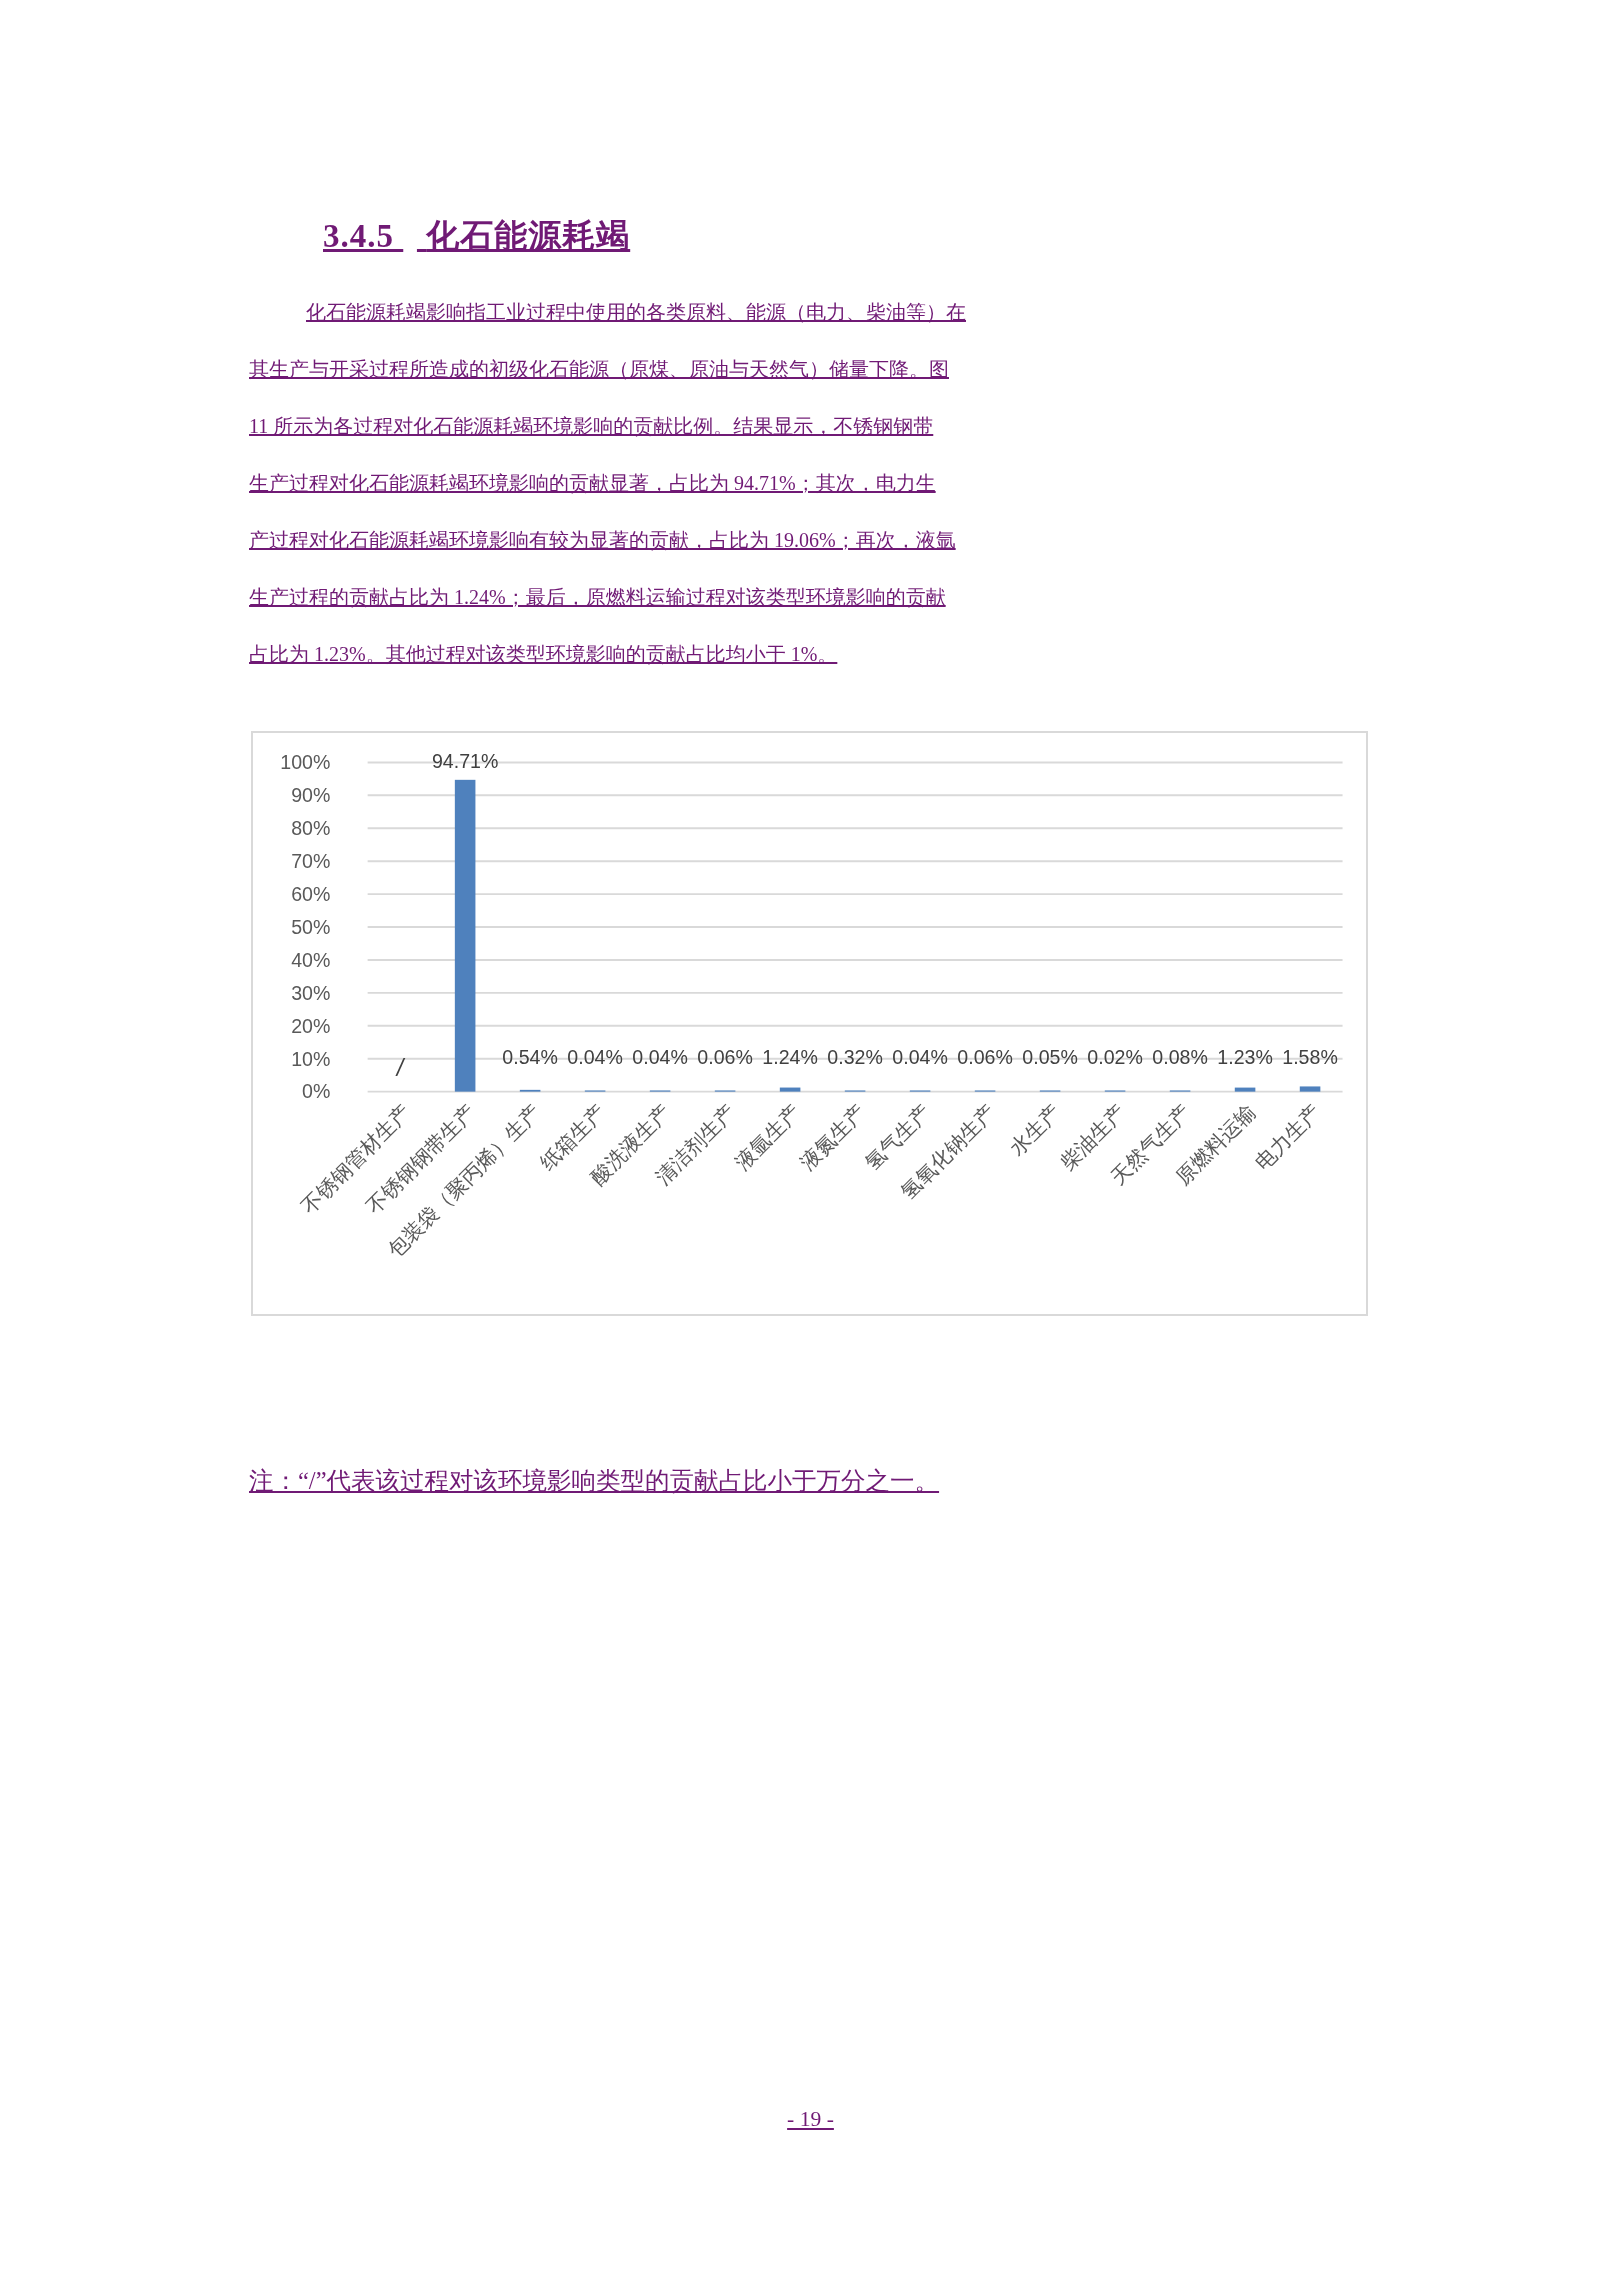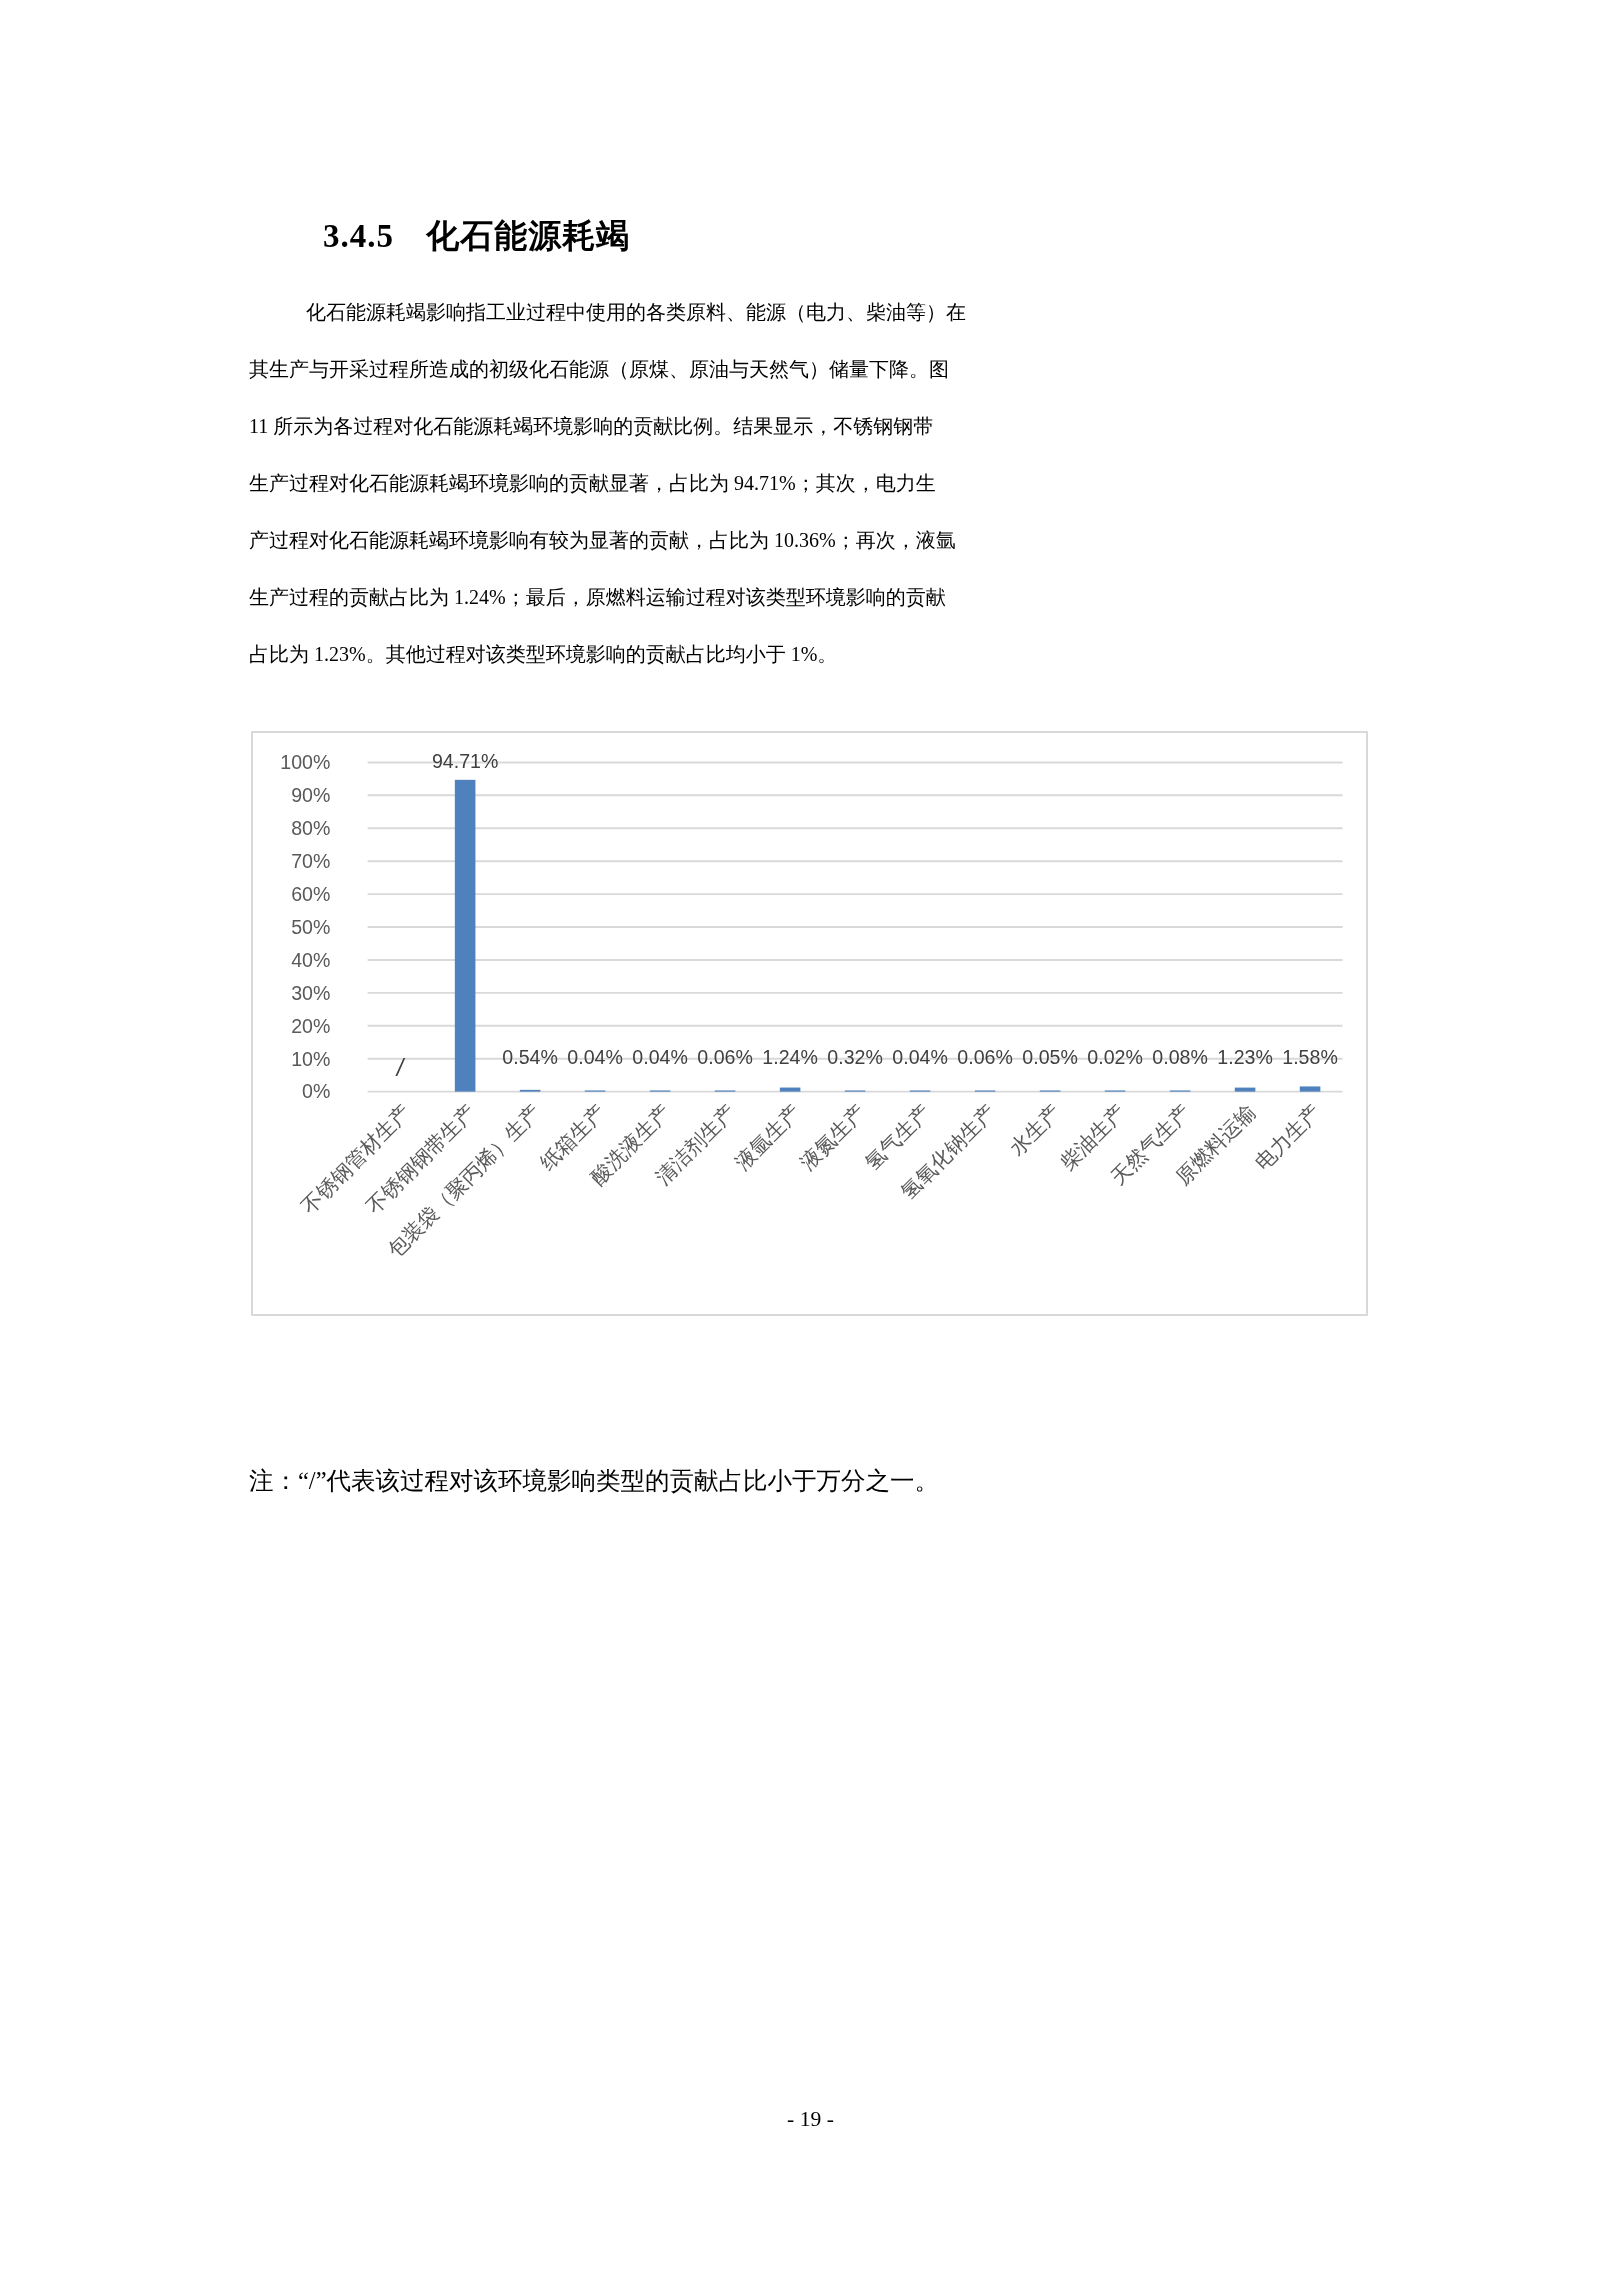--- a/index.html
+++ b/index.html
@@ -1,18 +1,18 @@
 <!DOCTYPE html>
 <html><head>
 <meta charset="utf-8">
 <style>
   html, body { margin:0; padding:0; background:#ffffff; }
   body { width:1621px; height:2293px; position:relative; overflow:hidden; }
   .page { position:absolute; left:0; top:0; width:1621px; height:2293px; background:#fff; }
-  .serif { font-family: "Liberation Serif", "DejaVu Serif", serif; color:#000000; }
+  .serif { font-family: "Liberation Serif", "DejaVu Serif", serif; color:#701a75;text-decoration:underline; }
   .heading { position:absolute; left:323px; top:214px; font-size:33px; font-weight:bold; letter-spacing:1px; }
   .para { position:absolute; left:249px; width:1135px; font-size:20px; line-height:57px; text-align:justify; }
   .para .line { display:block; white-space:nowrap; height:57px; }
   .chart-box { position:absolute; left:251px; top:731px; width:1117px; height:585px; border:2px solid #d9d9d9; box-sizing:border-box; background:#fff; }
   .chart-svg { position:absolute; left:0; top:0; }
   .caption { position:absolute; left:0; width:1621px; top:1343px; text-align:center; font-size:28px; }
   .note { position:absolute; left:249px; top:1464px; font-size:24.5px; }
   .pagenum { position:absolute; left:0; width:1621px; top:2107px; text-align:center; font-size:21.6px; }
   .axis-text { font-family: "Liberation Sans", "DejaVu Sans", sans-serif; font-size:20px; fill:#595959; }
   .label-text { font-family: "Liberation Sans", "DejaVu Sans", sans-serif; font-size:20px; fill:#404040; }
@@ -27,21 +27,21 @@
     <span>3.4.5</span>
     <span style="display:inline-block;width:13.7px"></span>
     <span>化石能源耗竭</span>
   </div>
 
   <div class="para serif" style="top:284px;">
     <span class="line" style="padding-left:57px;">化石能源耗竭影响指工业过程中使用的各类原料、能源（电力、柴油等）在</span>
     <span class="line">其生产与开采过程所造成的初级化石能源（原煤、原油与天然气）储量下降。图</span>
     <span class="line">11 所示为各过程对化石能源耗竭环境影响的贡献比例。结果显示，不锈钢钢带</span>
     <span class="line">生产过程对化石能源耗竭环境影响的贡献显著，占比为 94.71%；其次，电力生</span>
-    <span class="line">产过程对化石能源耗竭环境影响有较为显著的贡献，占比为 10.36%；再次，液氩</span>
+    <span class="line">产过程对化石能源耗竭环境影响有较为显著的贡献，占比为 19.06%；再次，液氩</span>
     <span class="line">生产过程的贡献占比为 1.24%；最后，原燃料运输过程对该类型环境影响的贡献</span>
     <span class="line">占比为 1.23%。其他过程对该类型环境影响的贡献占比均小于 1%。</span>
   </div>
 
   <div class="chart-box">
     <svg class="chart-svg" id="chart-svg" width="1117" height="585" viewBox="0 0 1140 597">
         <line x1="117" x2="1112" y1="366" y2="366" stroke="#d9d9d9" stroke-width="2"></line>
         <text x="79" y="373" text-anchor="end" class="axis-text">0%</text>
         <line x1="117" x2="1112" y1="332.4" y2="332.4" stroke="#d9d9d9" stroke-width="2"></line>
         <text x="79" y="339.4" text-anchor="end" class="axis-text">10%</text>

